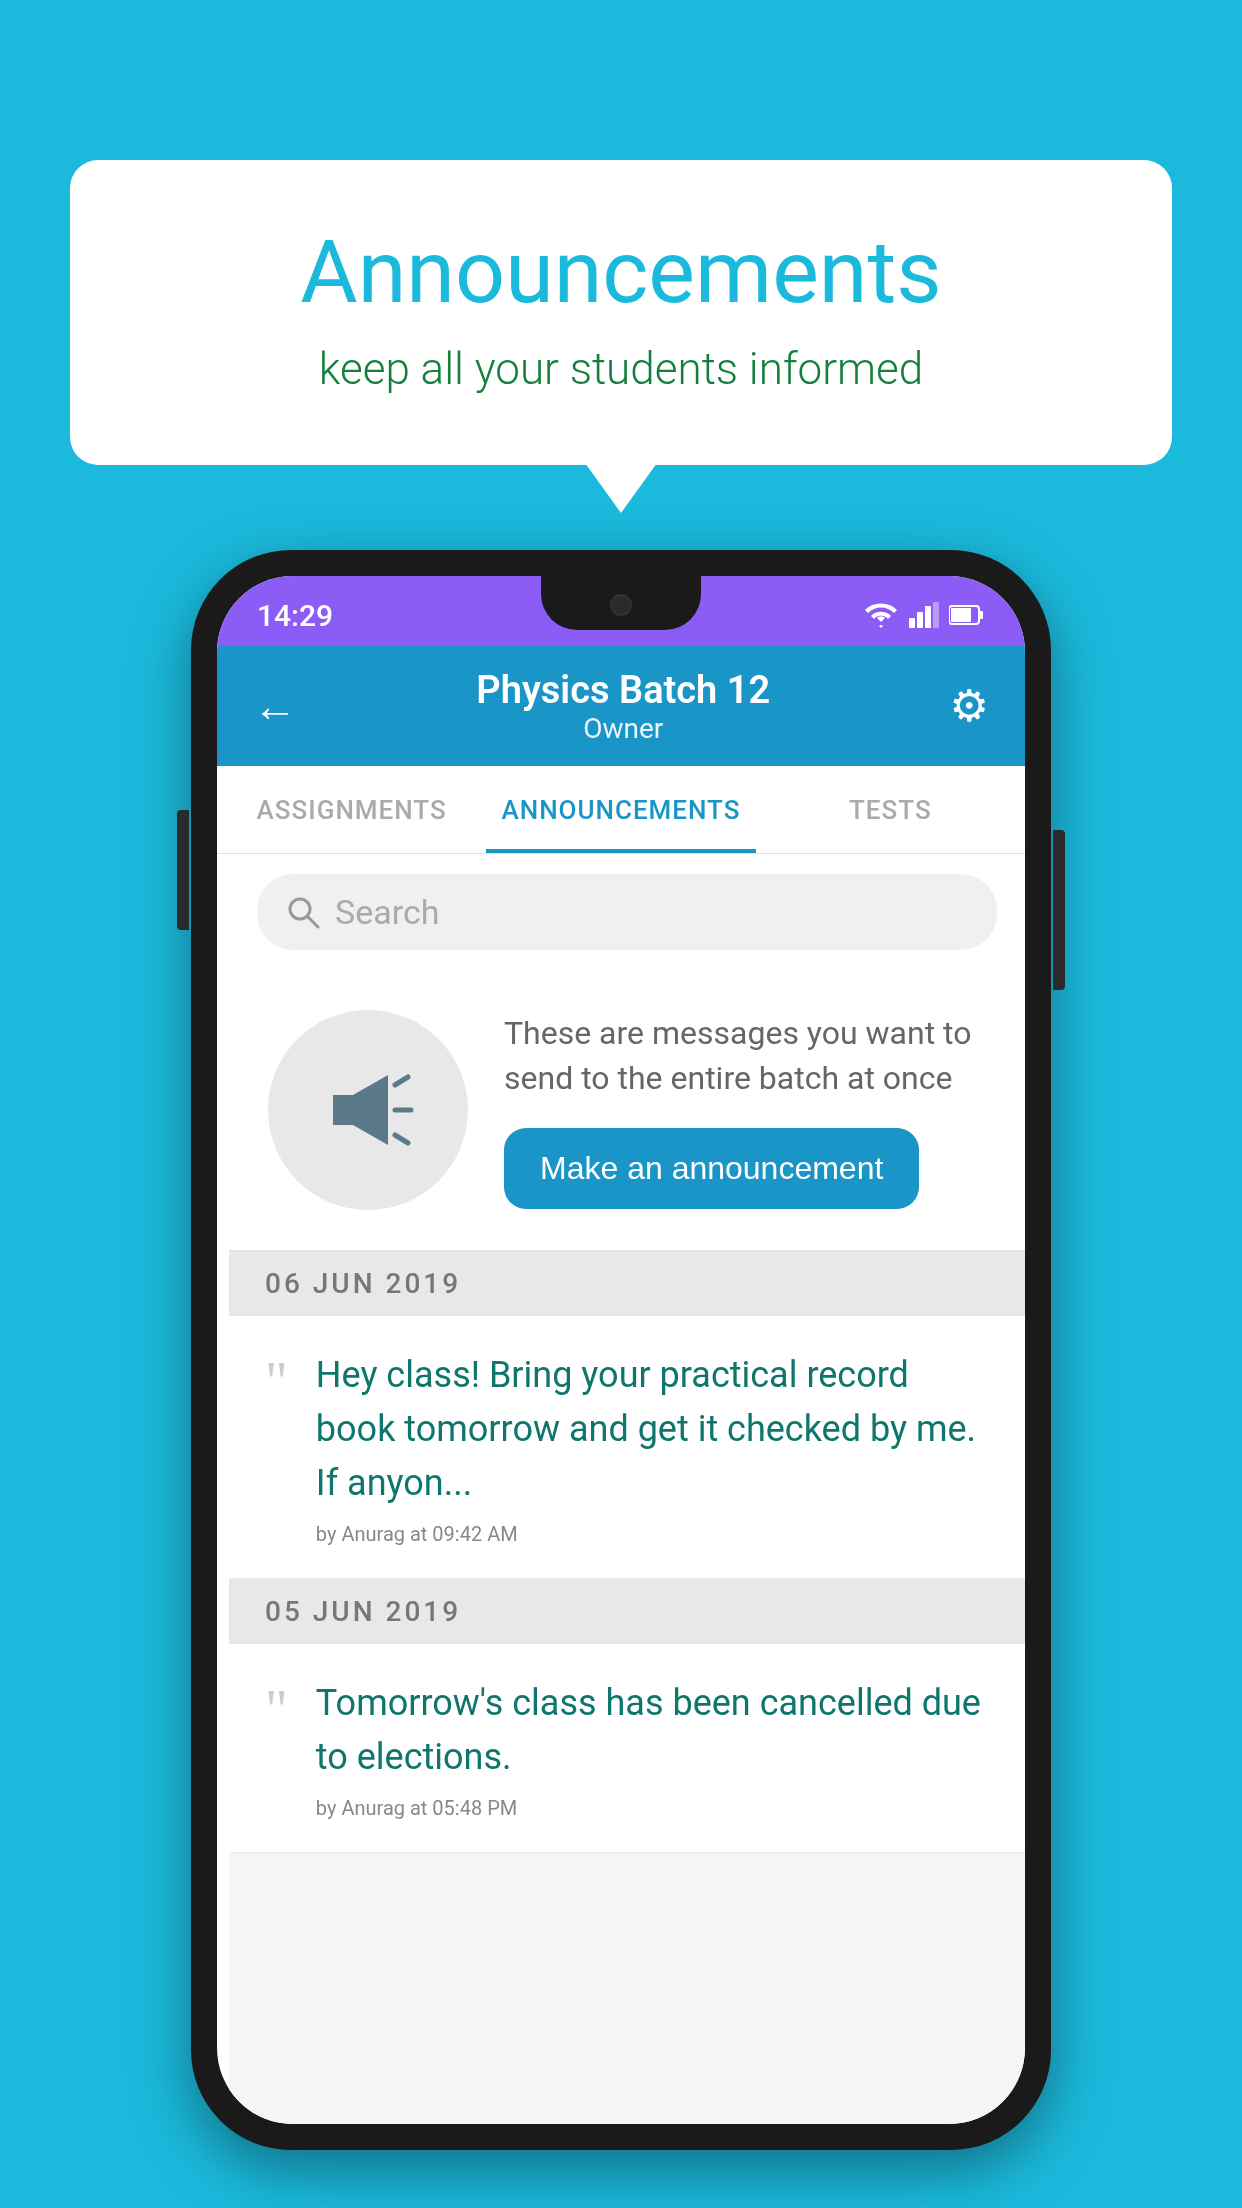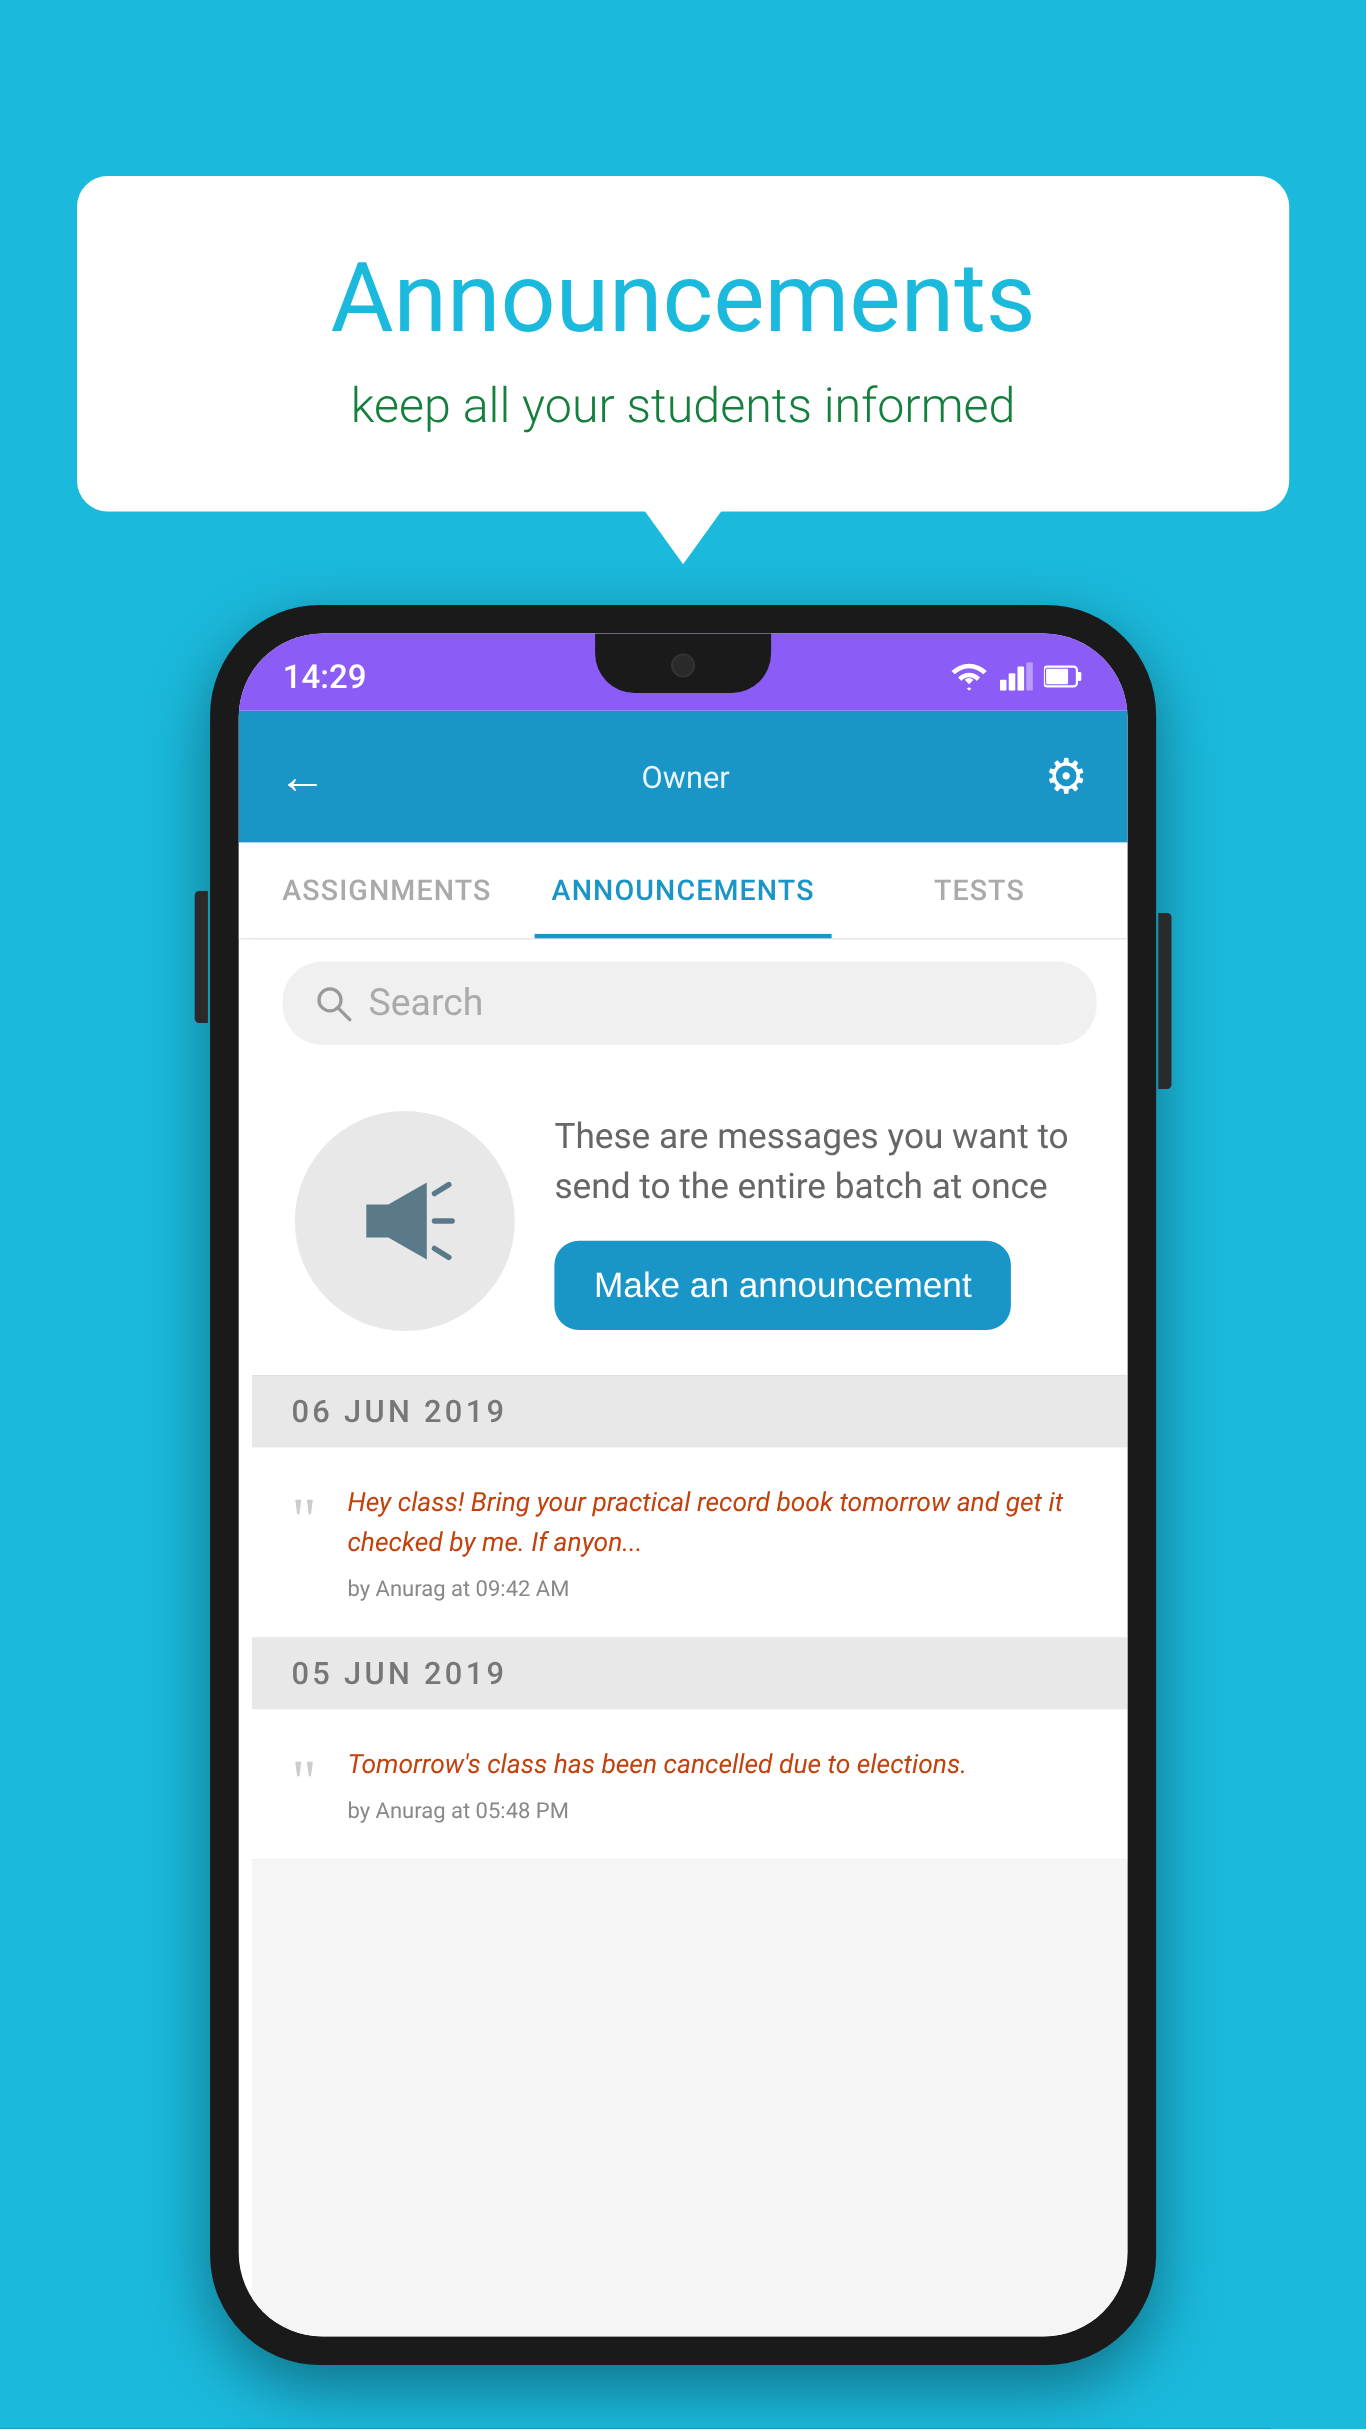--- a/index.html
+++ b/index.html
@@ -352,23 +352,22 @@
       font-family: Georgia, serif;
       line-height: 1;
       margin-top: 6px;
     }
 
     .announcement-content {
       flex: 1;
     }
 
     .announcement-text {
-      font-size: 24px;
-      color: #c2410c;
-      font-style: italic;
+      font-size: 36px;
+      color: #0f766e;
       line-height: 1.5;
       margin-bottom: 12px;
     }
 
     .announcement-meta {
       font-size: 20px;
       color: #888;
     }
   </style>
 </head>
@@ -408,20 +407,21 @@
             <rect x="0" y="2" width="30" height="18" rx="3" stroke="white" stroke-width="2" fill="none"></rect>
             <rect x="30" y="7" width="4" height="8" rx="1" fill="white"></rect>
             <rect x="2" y="4" width="20" height="14" rx="1" fill="white"></rect>
           </svg>
         </div>
       </div>
 
       <div class="app-header">
         <span class="back-btn">←</span>
         <div class="header-title-area">
+          <div class="header-title">Physics Batch 12</div>
           <div class="header-subtitle">Owner</div>
         </div>
         <span class="gear-btn">⚙</span>
       </div>
 
       <div class="tab-bar">
         <div class="tab-item">
           <span>ASSIGNMENTS</span>
         </div>
         <div class="tab-item active">

